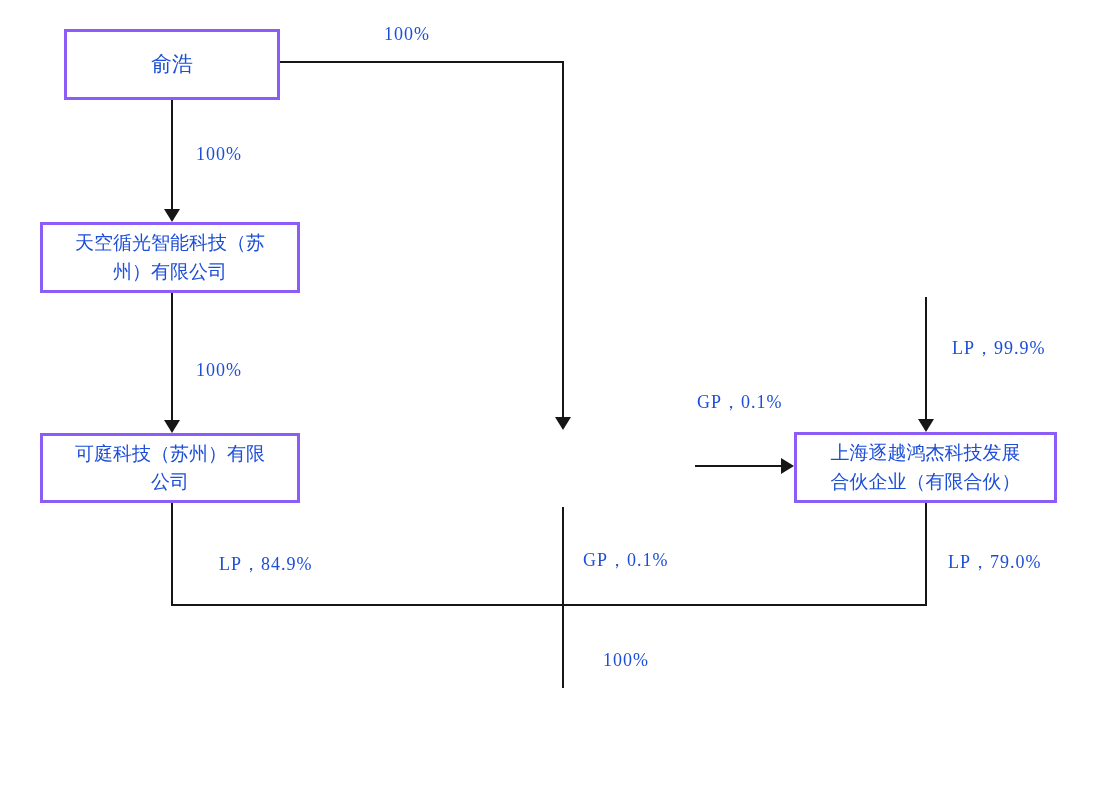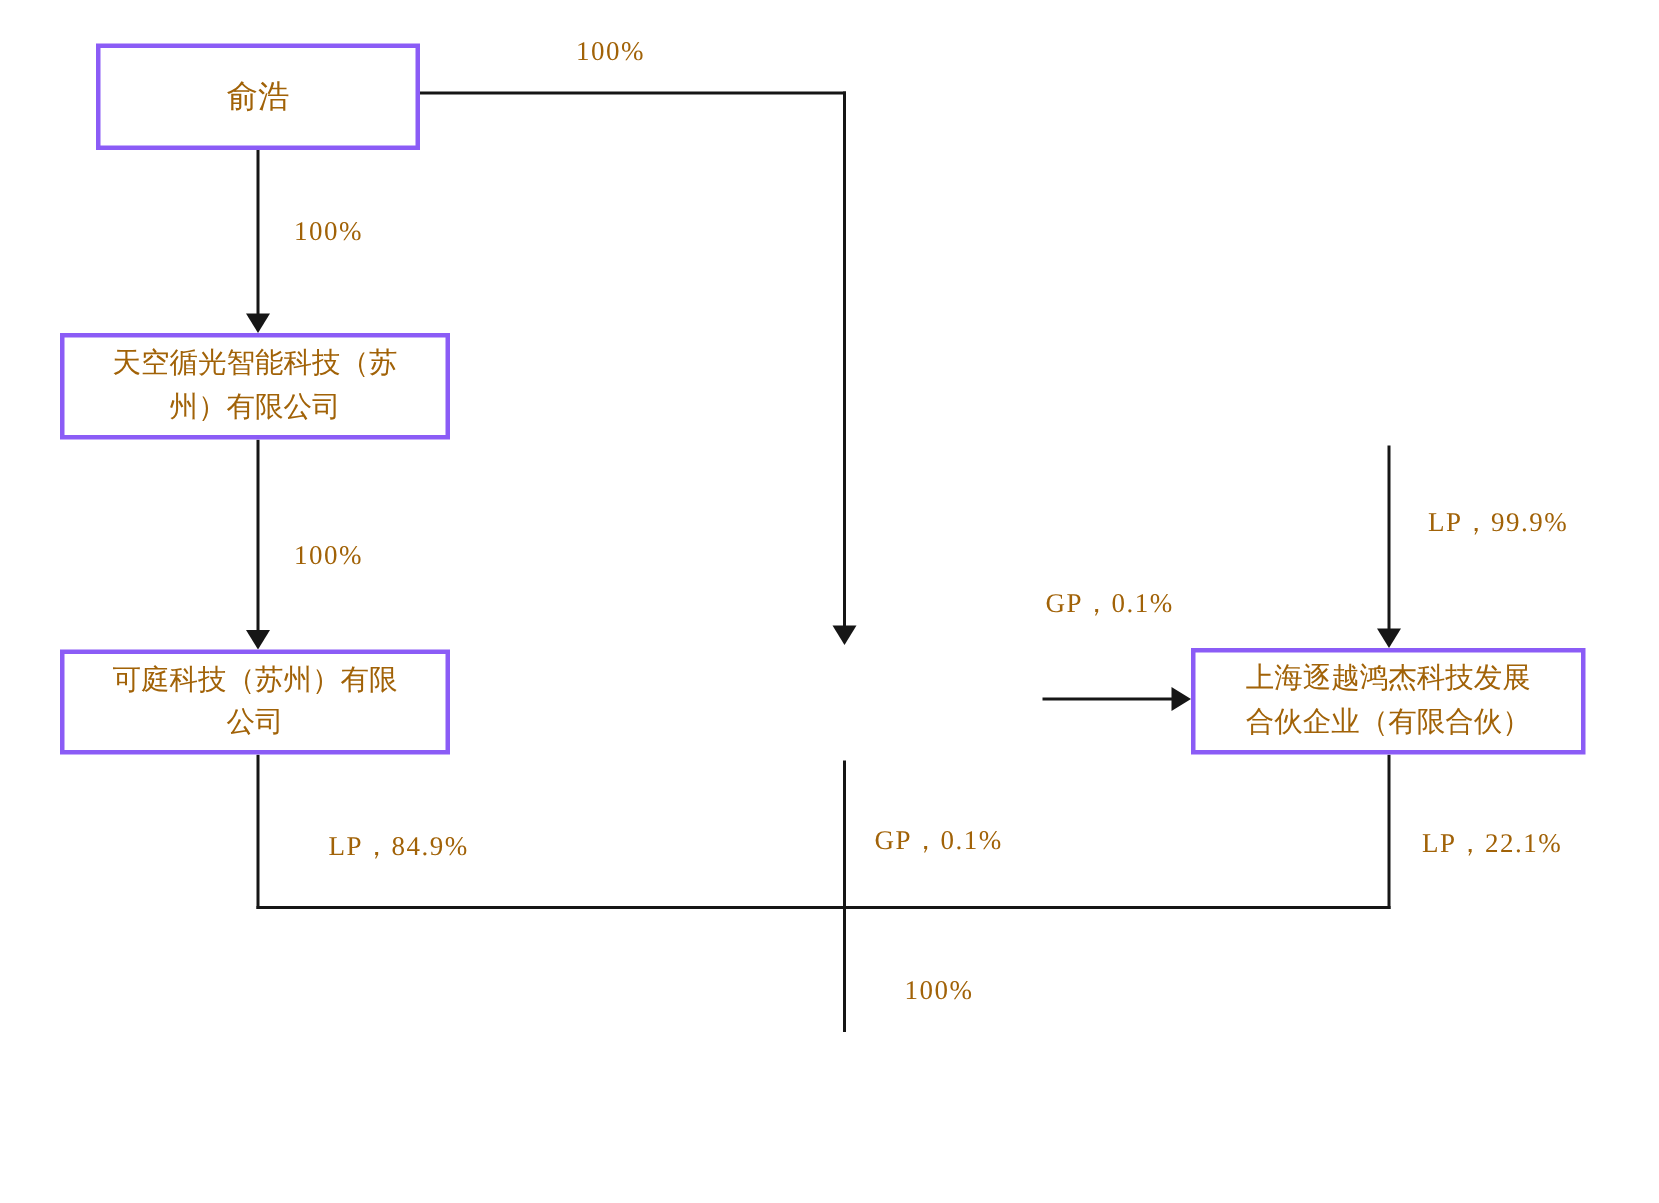--- a/index.html
+++ b/index.html
@@ -1,18 +1,18 @@
 <!DOCTYPE html>
 <html><head>
 <meta charset="utf-8">
 <style>
   html,body{margin:0;padding:0;background:#ffffff;}
   .canvas{
     position:relative;width:1106px;height:688px;background:#ffffff;
-    font-family:"Liberation Serif","DejaVu Serif",serif;color:#a16207;
+    font-family:"Liberation Serif","DejaVu Serif",serif;color:#1d4ed8;
     overflow:hidden;
   }
   .node{
     position:absolute;border:3px solid #8b5cf6;background:#ffffff;
     display:flex;align-items:center;justify-content:center;text-align:center;
     font-size:19px;line-height:1.5;white-space:pre-line;box-sizing:border-box;
     padding:2px 6px;
   }
   .node.big{font-size:21px;}
   .edge{position:absolute;background:#161616;}
@@ -55,21 +55,21 @@
   <div class="arrow-down" style="left:918px;top:419px;"></div>
   <div class="arrow-down" style="left:556px;top:688px;"></div>
 
   <div class="edge-label" style="left:384px;top:24px;">100%</div>
   <div class="edge-label" style="left:196px;top:144px;">100%</div>
   <div class="edge-label" style="left:196px;top:360px;">100%</div>
   <div class="edge-label" style="left:952px;top:336px;">LP，99.9%</div>
   <div class="edge-label" style="left:697px;top:390px;">GP，0.1%</div>
   <div class="edge-label" style="left:187px;top:552px;margin-left:32px;">LP，84.9%</div>
   <div class="edge-label" style="left:583px;top:548px;">GP，0.1%</div>
-  <div class="edge-label" style="left:948px;top:550px;">LP，22.1%</div>
+  <div class="edge-label" style="left:948px;top:550px;">LP，79.0%</div>
   <div class="edge-label" style="left:603px;top:650px;">100%</div>
 
   <div class="node big" style="left:64px;top:29px;width:216px;height:71px;">俞浩</div>
 
   <div class="node" style="left:40px;top:222px;width:260px;height:71px;">天空循光智能科技（苏
 州）有限公司</div>
 
   <div class="node" style="left:40px;top:433px;width:260px;height:70px;">可庭科技（苏州）有限
 公司</div>
 

